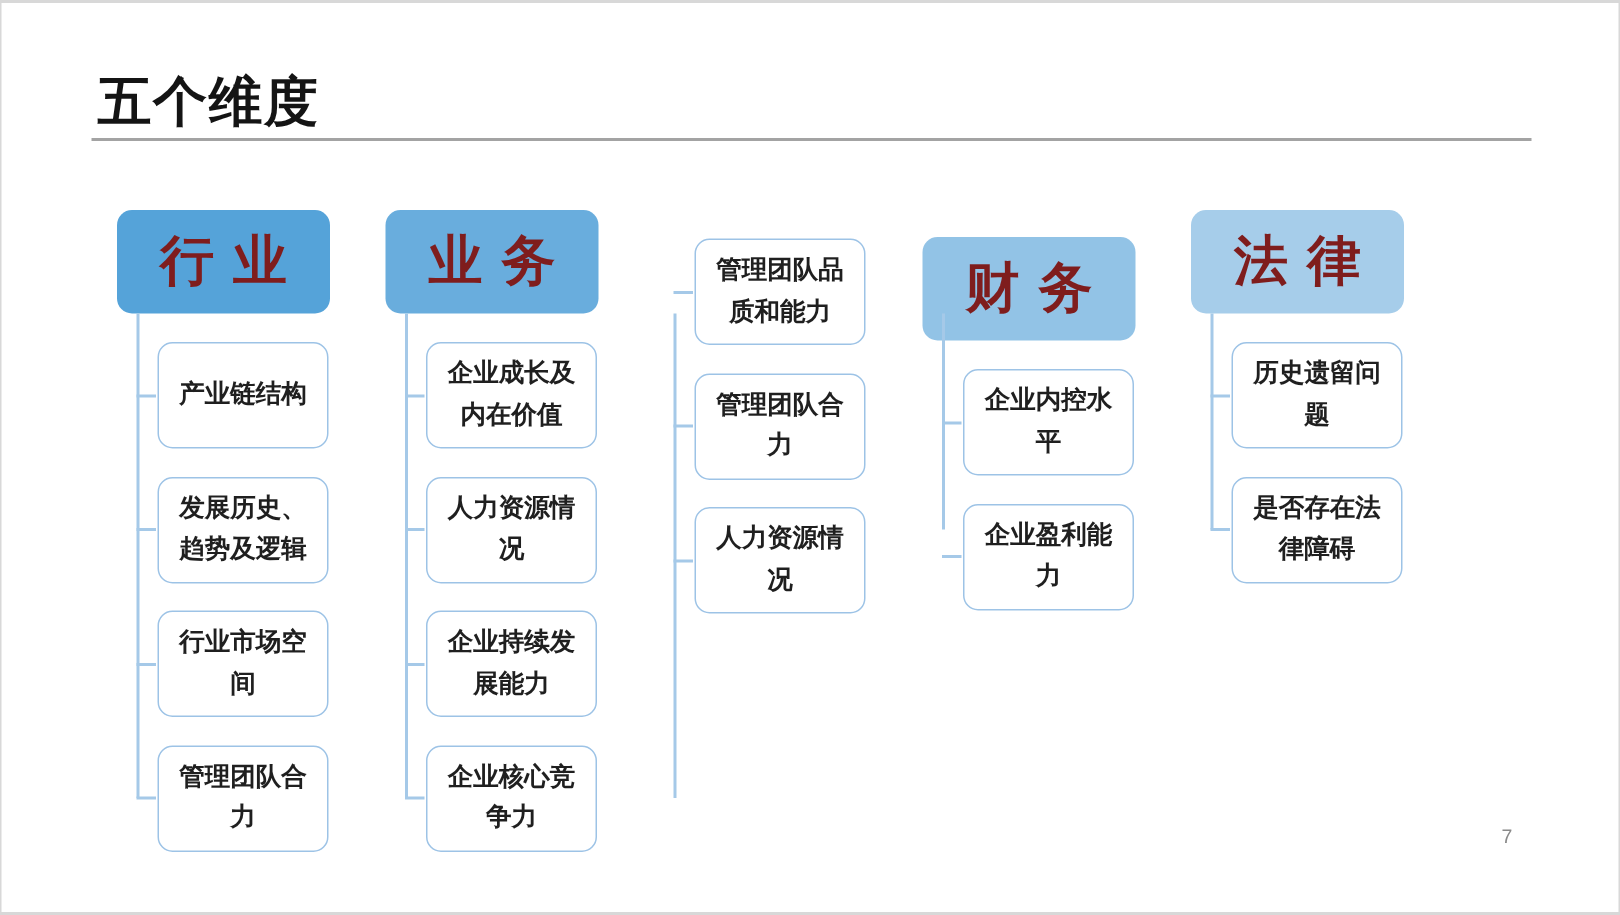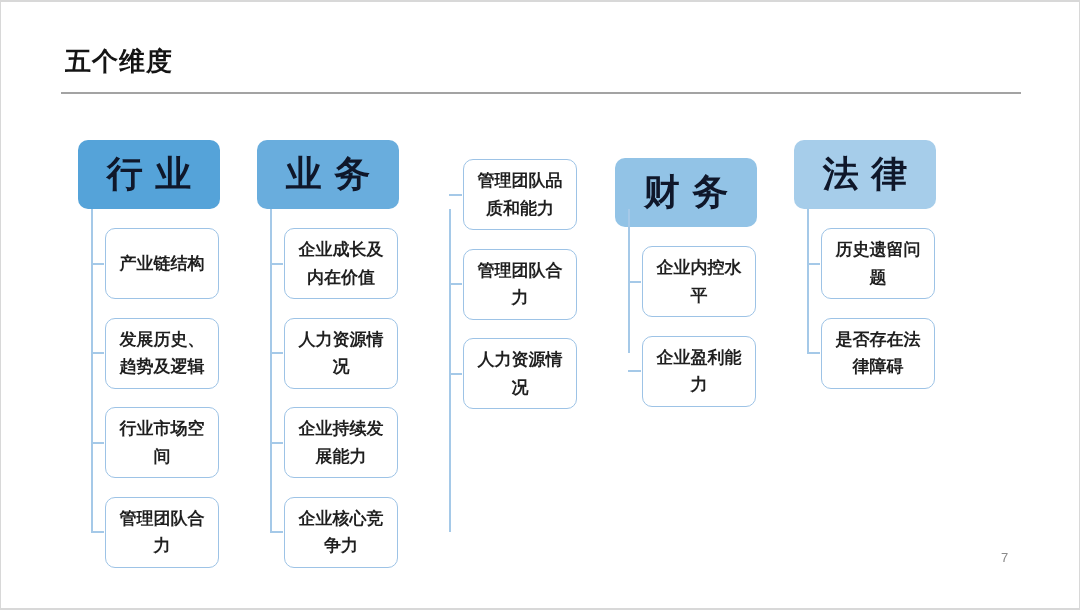--- a/index.html
+++ b/index.html
@@ -10,38 +10,38 @@
     border-top:2px solid #d8d8d8;
     border-bottom:2px solid #d8d8d8;
     border-left:1px solid #d8d8d8;
     border-right:1px solid #d8d8d8;
     box-sizing:border-box;
     overflow:hidden;
     font-family:"Liberation Sans", sans-serif;
   }
   .title{
     position:absolute;left:64px;top:42px;
-    font-size:26px;font-weight:700;color:#141414;
+    font-size:36px;font-weight:700;color:#141414;
     letter-spacing:1px;
     text-align:center;
   }
   .title-rule{
     position:absolute;left:60px;top:90px;
     width:960px;height:2px;background:#a3a3a3;
   }
   .diagram{
     position:absolute;left:77px;top:138px;
     display:flex;gap:37px;
   }
   .column{position:relative;width:142px;}
   .hdr{
     width:142px;height:69px;
     border-radius:10px;
     display:flex;align-items:center;justify-content:center;
-    color:#0f172a;
+    color:#7f1d1d;
     font-family:"DejaVu Serif","Liberation Serif",serif;
     font-size:36px;font-weight:600;
     letter-spacing:0.35em;text-indent:0.35em;
     box-sizing:border-box;
   }
   .trunk{
     position:absolute;left:13px;top:69px;width:2px;
     background:#a5c9e8;
   }
   .col-4 .trunk{height:323px;}

